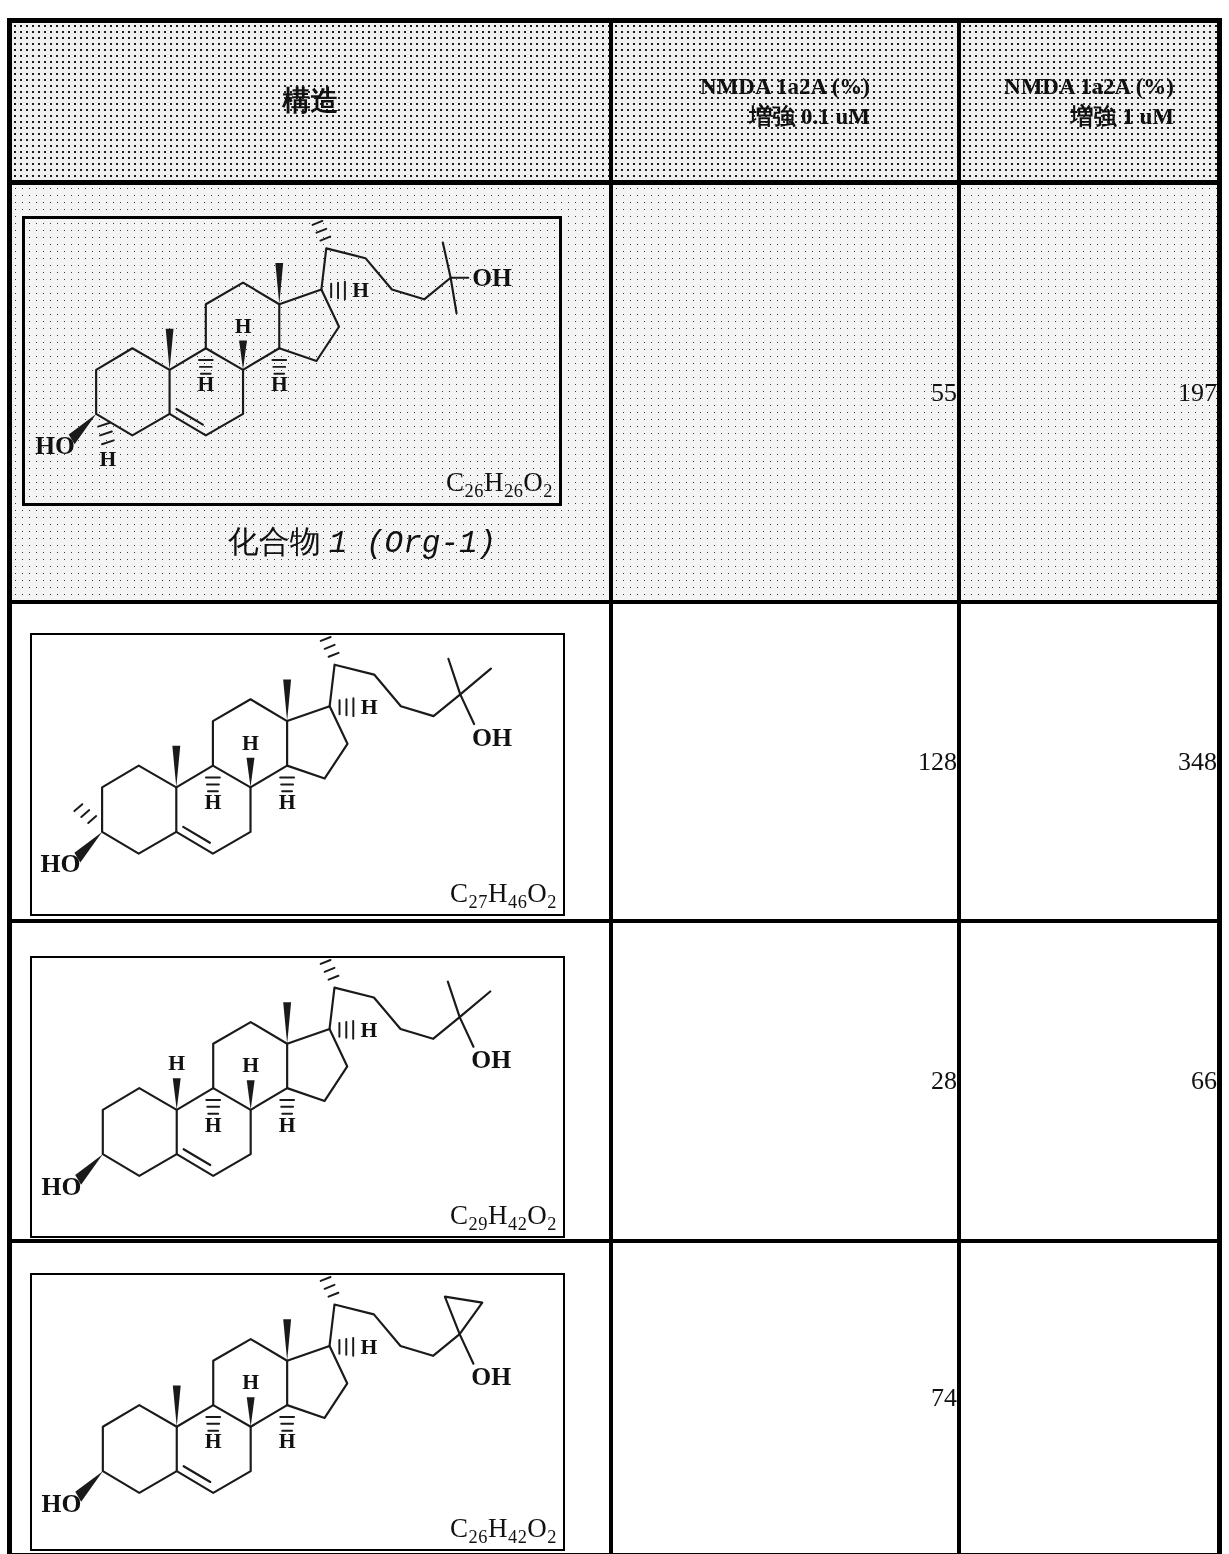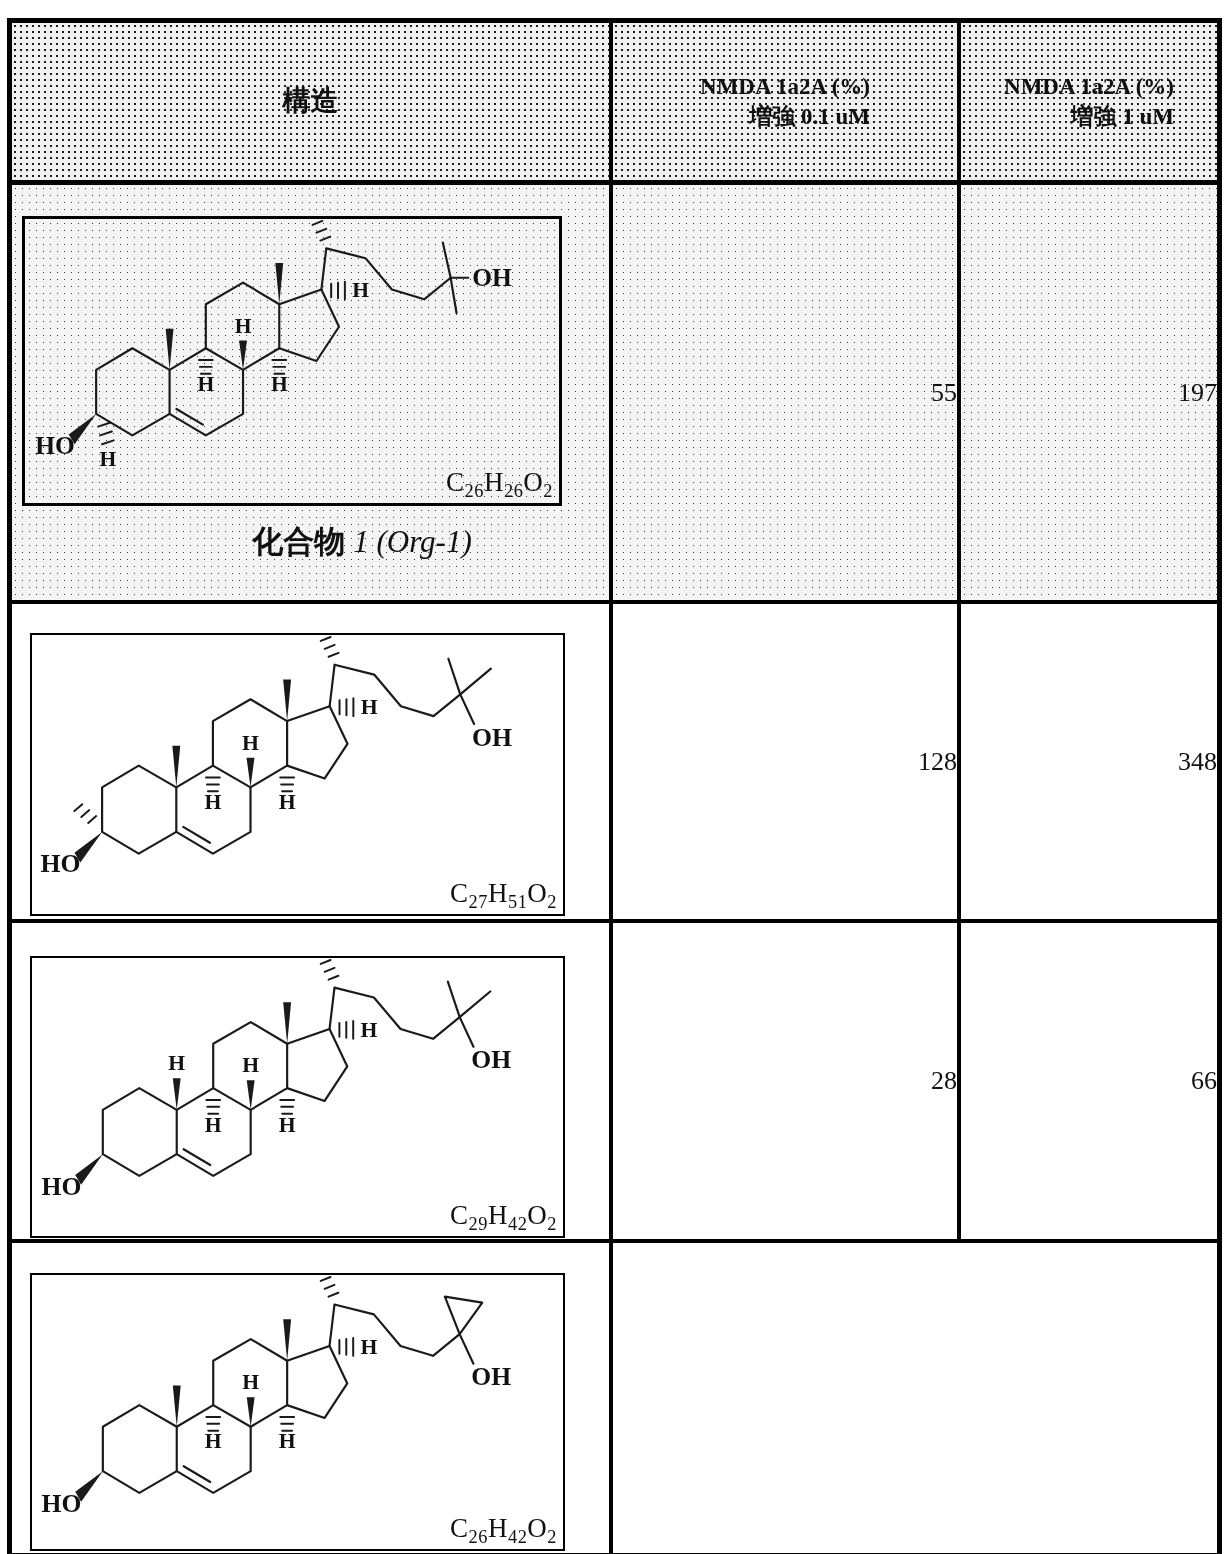--- a/index.html
+++ b/index.html
@@ -36,22 +36,22 @@
   .vcell{display:flex;align-items:center;justify-content:flex-end;font-size:26px;}
 
   .structbox{position:absolute;box-sizing:border-box;border:2px solid #000;}
   .structbox.r1{border-width:3px;}
   .structbox svg{position:absolute;left:0;top:0;width:100%;height:100%;}
 
   .formula{position:absolute;right:6px;bottom:1px;font-size:27px;letter-spacing:0.5px;}
   .formula sub{font-size:68%;margin-top:35px;}
 
   .cmp-label{position:absolute;left:80px;top:336px;width:540px;text-align:center;font-size:31px;white-space:nowrap;}
-  .cmp-label .cjk{font-weight:bold;font-family:"Liberation Sans",sans-serif;}
-  .cmp-label .lat{font-style:italic;font-family:Liberation Serif, serif;margin-left:8px;}
+  .cmp-label .cjk{font-weight:normal;font-family:"Liberation Sans",sans-serif;}
+  .cmp-label .lat{font-style:italic;font-family:Liberation Mono, monospace;margin-left:8px;}
 
   .bond{fill:none;stroke:#1a1a1a;stroke-width:2.2;stroke-linejoin:round;stroke-linecap:round;}
   .thin{fill:none;stroke:#1a1a1a;stroke-width:2;stroke-linecap:round;}
   .wedge{fill:#1a1a1a;stroke:none;}
   text.atom{font-size:26px;font-weight:600;font-family:"Liberation Serif",serif;fill:#111;}
   text.hlab{font-size:22px;font-weight:600;font-family:"Liberation Serif",serif;fill:#111;}
 </style>
 </head>
 <body>
 
@@ -125,21 +125,21 @@
         <polygon class="wedge" points="145,154 141,112 149,112"></polygon>
         <path class="thin" d="M56,190 L64,183 M49,184 L57,177 M42,178 L50,171"></path>
         <path class="bond" d="M432,60 L420,24 M432,60 L463,34 M432,60 L446,90"></path>
         <text class="atom" x="28" y="240" text-anchor="middle">HO</text>
         <text class="atom" x="464" y="112" text-anchor="middle">OH</text>
         <text class="hlab" x="220" y="116" text-anchor="middle">H</text>
         <text class="hlab" x="182" y="176" text-anchor="middle">H</text>
         <text class="hlab" x="257" y="176" text-anchor="middle">H</text>
         <text class="hlab" x="340" y="80" text-anchor="middle">H</text>
       </svg>
-      <div class="formula">C<sub>27</sub>H<sub>51</sub>O<sub>2</sub></div>
+      <div class="formula">C<sub>27</sub>H<sub>46</sub>O<sub>2</sub></div>
     </div>
   </div>
   <div class="c vcell">
       <span>128</span>
     </div>
   <div class="c vcell lastcol">
       <span>348</span>
     </div>
 
   <div class="c">
@@ -175,14 +175,17 @@
         <text class="atom" x="28" y="240" text-anchor="middle">HO</text>
         <text class="atom" x="464" y="112" text-anchor="middle">OH</text>
         <text class="hlab" x="220" y="116" text-anchor="middle">H</text>
         <text class="hlab" x="182" y="176" text-anchor="middle">H</text>
         <text class="hlab" x="257" y="176" text-anchor="middle">H</text>
         <text class="hlab" x="340" y="80" text-anchor="middle">H</text>
       </svg>
       <div class="formula">C<sub>26</sub>H<sub>42</sub>O<sub>2</sub></div>
     </div>
   </div>
+  <div class="c vcell lastrow">
+      <span>74</span>
+    </div>
 
 </div>
 
 </body></html>

